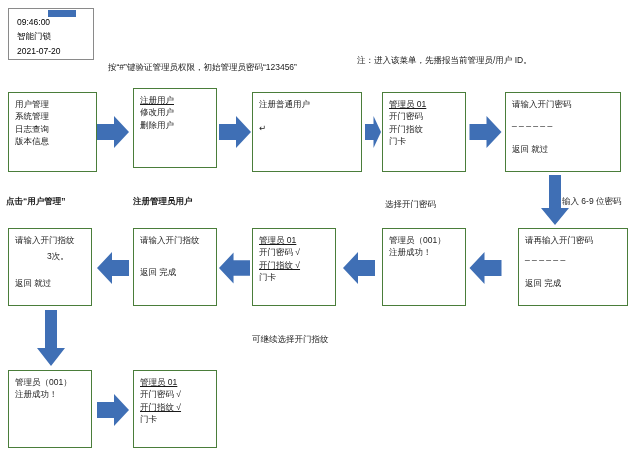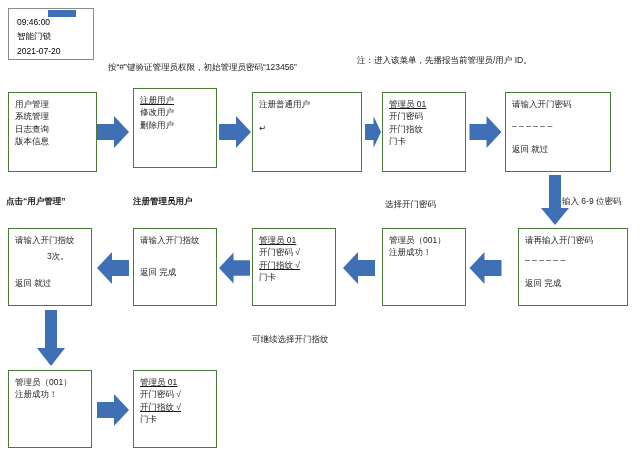--- a/index.html
+++ b/index.html
@@ -94,21 +94,21 @@
   <div style="margin-top:12px;">↵</div>
 </div>
 
 <div class="node" style="left:382px; top:92px; width:84px; height:80px;">
   <div class="u">管理员 01</div>
   <div>开门密码</div>
   <div>开门指纹</div>
   <div>门卡</div>
 </div>
 
-<div class="node" style="left:505px; top:92px; width:106px; height:80px;">
+<div class="node" style="left:505px; top:92px; width:116px; height:80px;">
   <div>请输入开门密码</div>
   <div style="margin-top:6px;">_ _ _ _ _ _</div>
   <div style="margin-top:14px;">返回            就过</div>
 </div>
 
 <div class="node" style="left:505px; top:228px; width:110px; height:78px;margin-left:13px;">
   <div>请再输入开门密码</div>
   <div style="margin-top:4px;">_ _ _ _ _ _</div>
   <div style="margin-top:14px;">返回            完成</div>
 </div>

